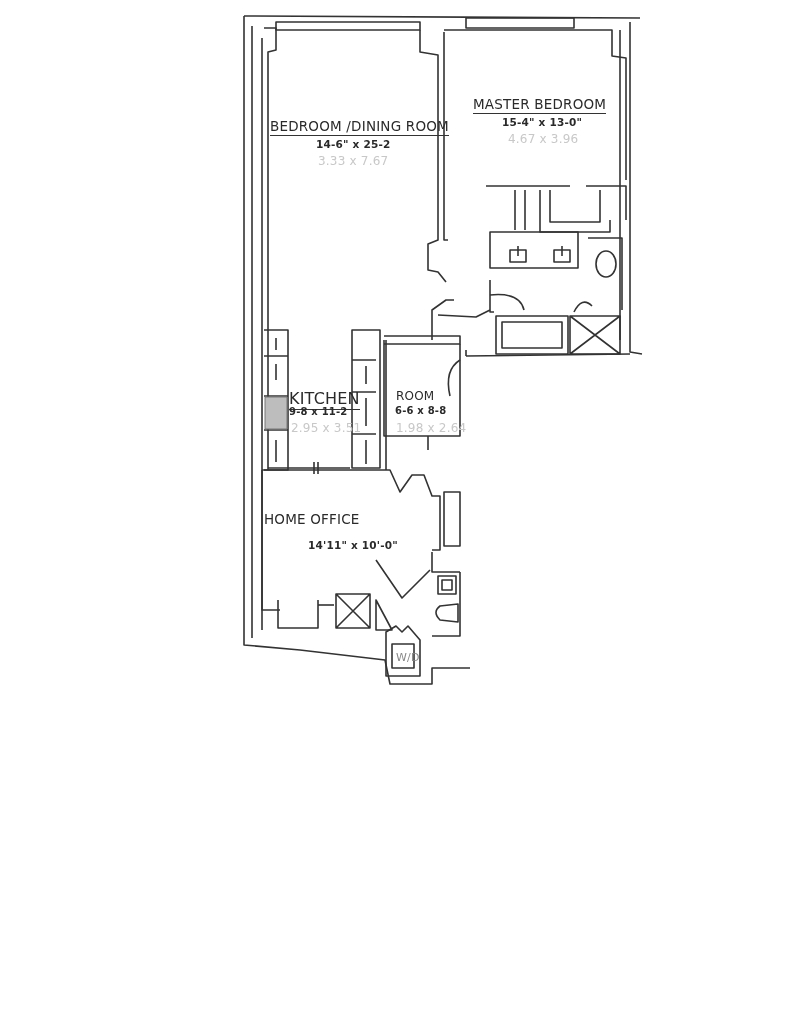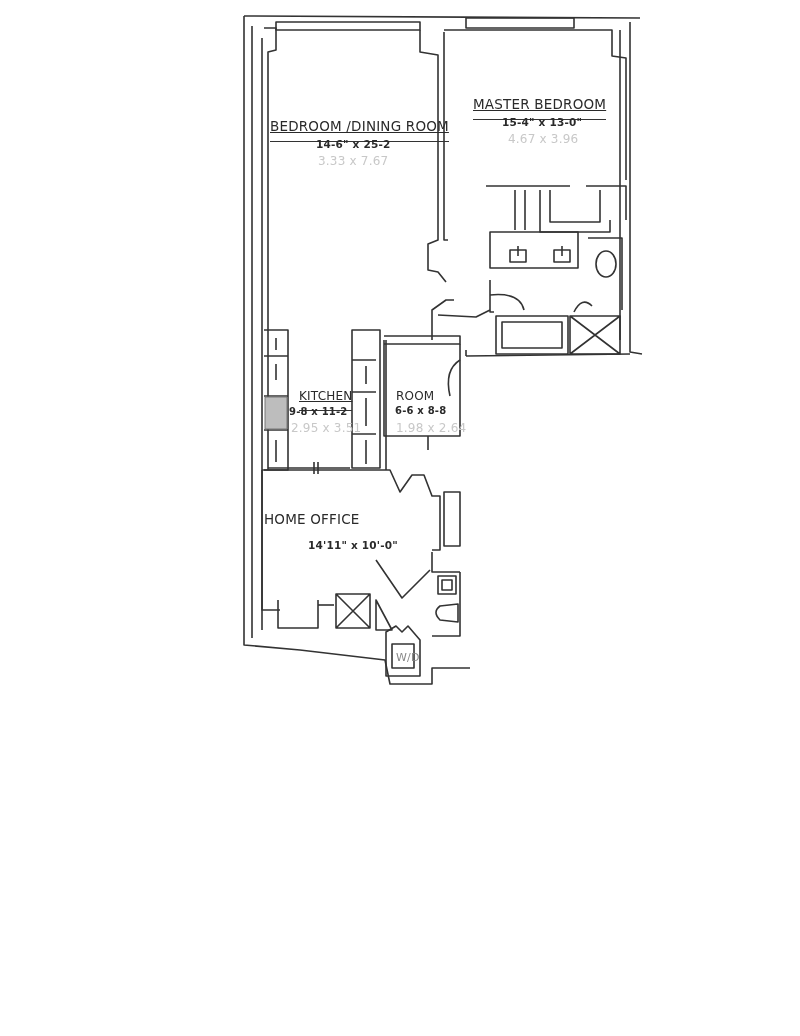--- a/index.html
+++ b/index.html
@@ -1,20 +1,20 @@
 <!DOCTYPE html>
 <html><head>
 <meta charset="utf-8">
 <style>
   html, body { margin:0; padding:0; background:#ffffff; }
   body { width:800px; height:1036px; position:relative; overflow:hidden; font-family:"DejaVu Sans", sans-serif; }
   #plan { position:absolute; left:0; top:0; width:800px; height:1036px; }
   .lbl { position:absolute; color:#2a2a2a; font-family:"DejaVu Sans", sans-serif; white-space:nowrap; letter-spacing:0.2px; }
   .title { font-size:13.5px; }
-  .title.ul { border-bottom:1.4px solid #333; padding-bottom:7px;text-decoration:underline; }
+  .title.ul { border-bottom:1.4px solid #333; padding-bottom:1px; }
   .dim { font-size:10.5px; font-weight:bold; }
   .metric { font-size:12px; color:#c8c8c8; }
   .wd { font-size:11px; color:#888; }
 </style>
 </head>
 <body>
 
 <svg id="plan" viewBox="0 0 800 1036" xmlns="http://www.w3.org/2000/svg">
   <g fill="none" stroke="#333" stroke-width="1.6" stroke-linejoin="round">
 
@@ -100,21 +100,21 @@
 </svg>
 
 <div class="lbl title ul" style="left:270px; top:118px;">BEDROOM /DINING ROOM</div>
 <div class="lbl dim" style="left:316px; top:138px;">14-6" x 25-2</div>
 <div class="lbl metric" style="left:318px; top:154px;">3.33 x 7.67</div>
 
 <div class="lbl title ul" style="left:473px; top:96px;">MASTER BEDROOM</div>
 <div class="lbl dim" style="left:502px; top:116px;">15-4" x 13-0"</div>
 <div class="lbl metric" style="left:508px; top:132px;">4.67 x 3.96</div>
 
-<div class="lbl title ul" style="left:289px; top:389px; font-size:12px;margin-left:10px;">KITCHEN</div>
+<div class="lbl title ul" style="left:289px; top:389px; font-size:16px;">KITCHEN</div>
 <div class="lbl dim" style="left:289px; top:406px; font-size:10px;">9-8 x 11-2</div>
 <div class="lbl metric" style="left:291px; top:421px;">2.95 x 3.51</div>
 
 <div class="lbl title" style="left:396px; top:389px; font-size:12px;">ROOM</div>
 <div class="lbl dim" style="left:395px; top:405px; font-size:10px;">6-6 x 8-8</div>
 <div class="lbl metric" style="left:396px; top:421px;">1.98 x 2.64</div>
 
 <div class="lbl title" style="left:264px; top:511px;">HOME OFFICE</div>
 <div class="lbl dim" style="left:308px; top:539px;">14'11" x 10'-0"</div>
 

